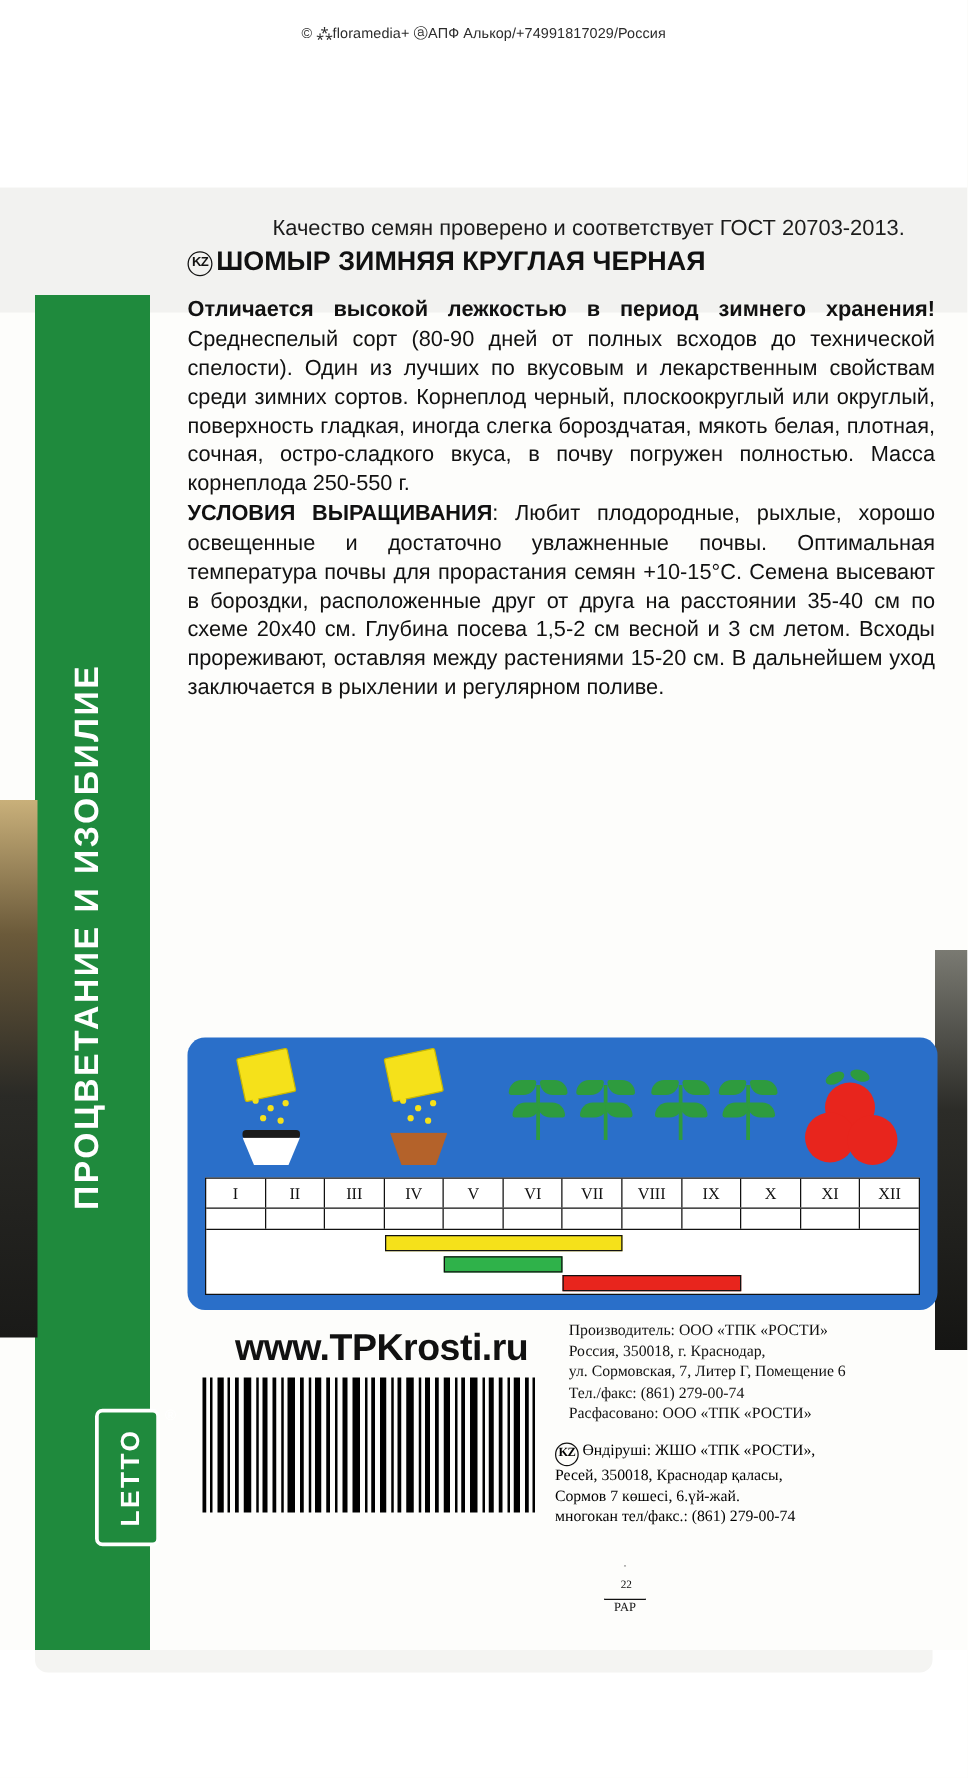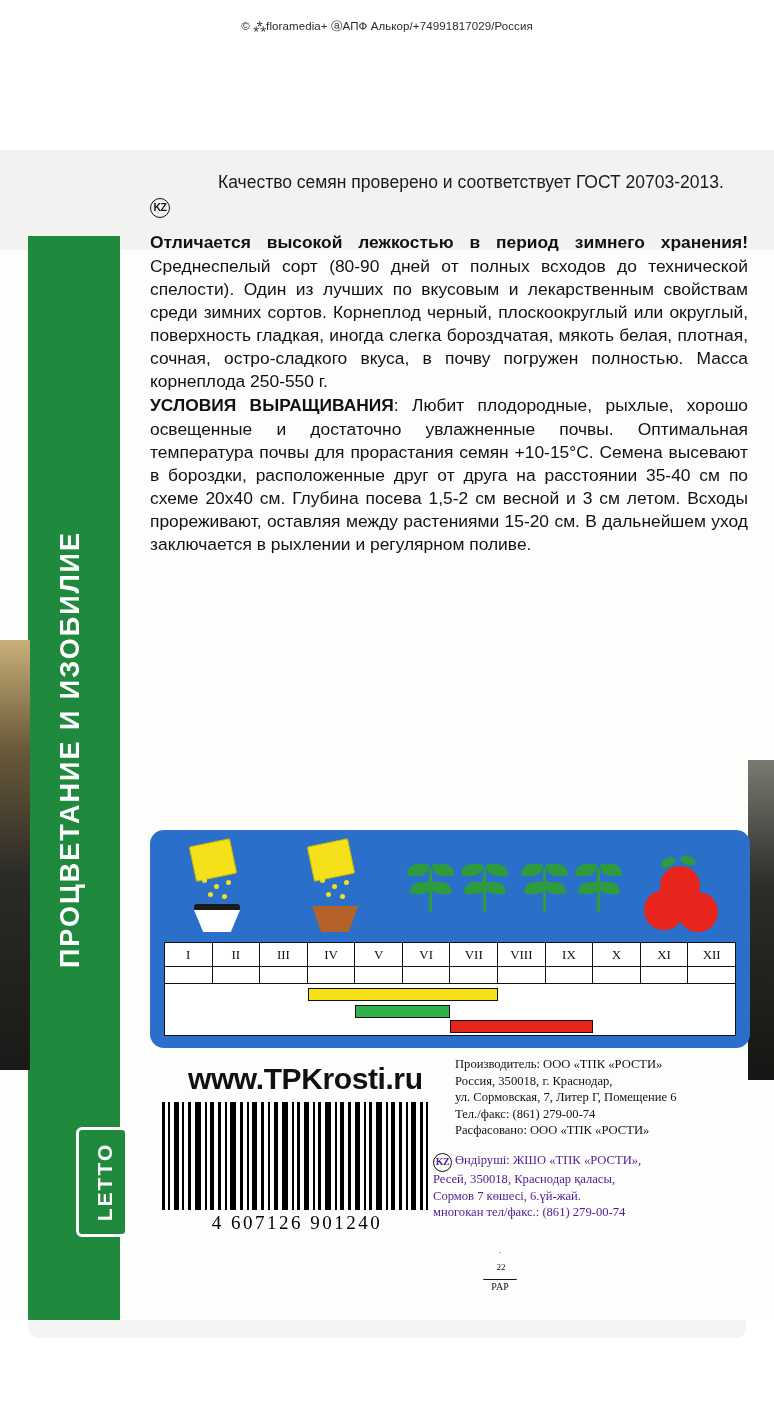--- a/index.html
+++ b/index.html
@@ -181,22 +181,22 @@
     font-size:19px; letter-spacing:2.5px; color:#000;
     font-family:"Liberation Serif", serif; text-align:center;
   }
 
   .maker{
     position:absolute; left:455px; top:1056px; width:300px;
     font-size:12.6px; line-height:1.32; color:#111;
     font-family:"Liberation Serif", serif;
   }
   .maker-kz{
-    position:absolute; left:433px; top:1152px; width:300px;
-    font-size:12.6px; line-height:1.32; color:#4c1d95;
+    position:absolute; left:444px; top:1152px; width:300px;
+    font-size:12.6px; line-height:1.32; color:#000000;
     font-family:"Liberation Serif", serif;
   }
   .maker-kz .kz-badge{ width:19px; height:19px; line-height:16px; font-size:10px; margin-right:3px;}
 
   .pap{
     position:absolute; left:470px; top:1252px; width:60px; text-align:center;
     font-size:10px; color:#111; font-family:"Liberation Serif", serif;
   }
   .pap .tri{
     width:34px; height:28px; margin:0 auto 1px;
@@ -246,20 +246,21 @@
   </div>
 
   <div class="photo-left"></div>
   <div class="photo-right"></div>
 
   <div class="content">
     <div class="gost">Качество семян проверено и соответствует ГОСТ 20703-2013.</div>
 
     <div class="title-kz">
       <span class="kz-badge">KZ</span>
+      <span>ШОМЫР ЗИМНЯЯ КРУГЛАЯ ЧЕРНАЯ</span>
     </div>
 
     <div class="body-text">
       <p><b>Отличается высокой лежкостью в период зимнего хранения!</b><span> Среднеспелый сорт (80-90 дней от полных всходов до технической спелости). Один из лучших по вкусовым и лекарственным свойствам среди зимних сортов. Корнеплод черный, плоскоокруглый или округлый, поверхность гладкая, иногда слегка бороздчатая, мякоть белая, плотная, сочная, остро-сладкого вкуса, в почву погружен полностью. Масса корнеплода 250-550 г.</span></p>
       <p><b>УСЛОВИЯ ВЫРАЩИВАНИЯ</b><span>: Любит плодородные, рыхлые, хорошо освещенные и достаточно увлажненные почвы. Оптимальная температура почвы для прорастания семян +10-15°С. Семена высевают в бороздки, расположенные друг от друга на расстоянии 35-40 см по схеме 20х40 см. Глубина посева 1,5-2 см весной и 3 см летом. Всходы прореживают, оставляя между растениями 15-20 см. В дальнейшем уход заключается в рыхлении и регулярном поливе.</span></p>
     </div>
   </div>
 
   <div class="cal-panel">
     <div class="cal-icons">
@@ -409,21 +410,20 @@
       <i style="left:216px;width:6px"></i>
         <i style="left:226px;width:2px"></i>
       <i style="left:231px;width:4px"></i>
         <i style="left:239px;width:3px"></i>
       <i style="left:246px;width:2px"></i>
         <i style="left:251px;width:5px"></i>
       <i style="left:260px;width:3px"></i>
         <i style="left:266px;width:2px"></i>
     </div>
   </div>
-  <div class="barcode-num">4 607126 901240</div>
 
   <div class="maker" style="white-space:pre-line;">Производитель: ООО «ТПК «РОСТИ»
 Россия, 350018, г. Краснодар,
 ул. Сормовская, 7, Литер Г, Помещение 6
 Тел./факс: (861) 279-00-74
 Расфасовано: ООО «ТПК «РОСТИ»</div>
   <div class="maker-kz">
     <span class="kz-badge">KZ</span><span style="white-space:pre-line;">Өндіруші: ЖШО «ТПК «РОСТИ»,
 Ресей, 350018, Краснодар қаласы,
 Сормов 7 көшесі, 6.үй-жай.

